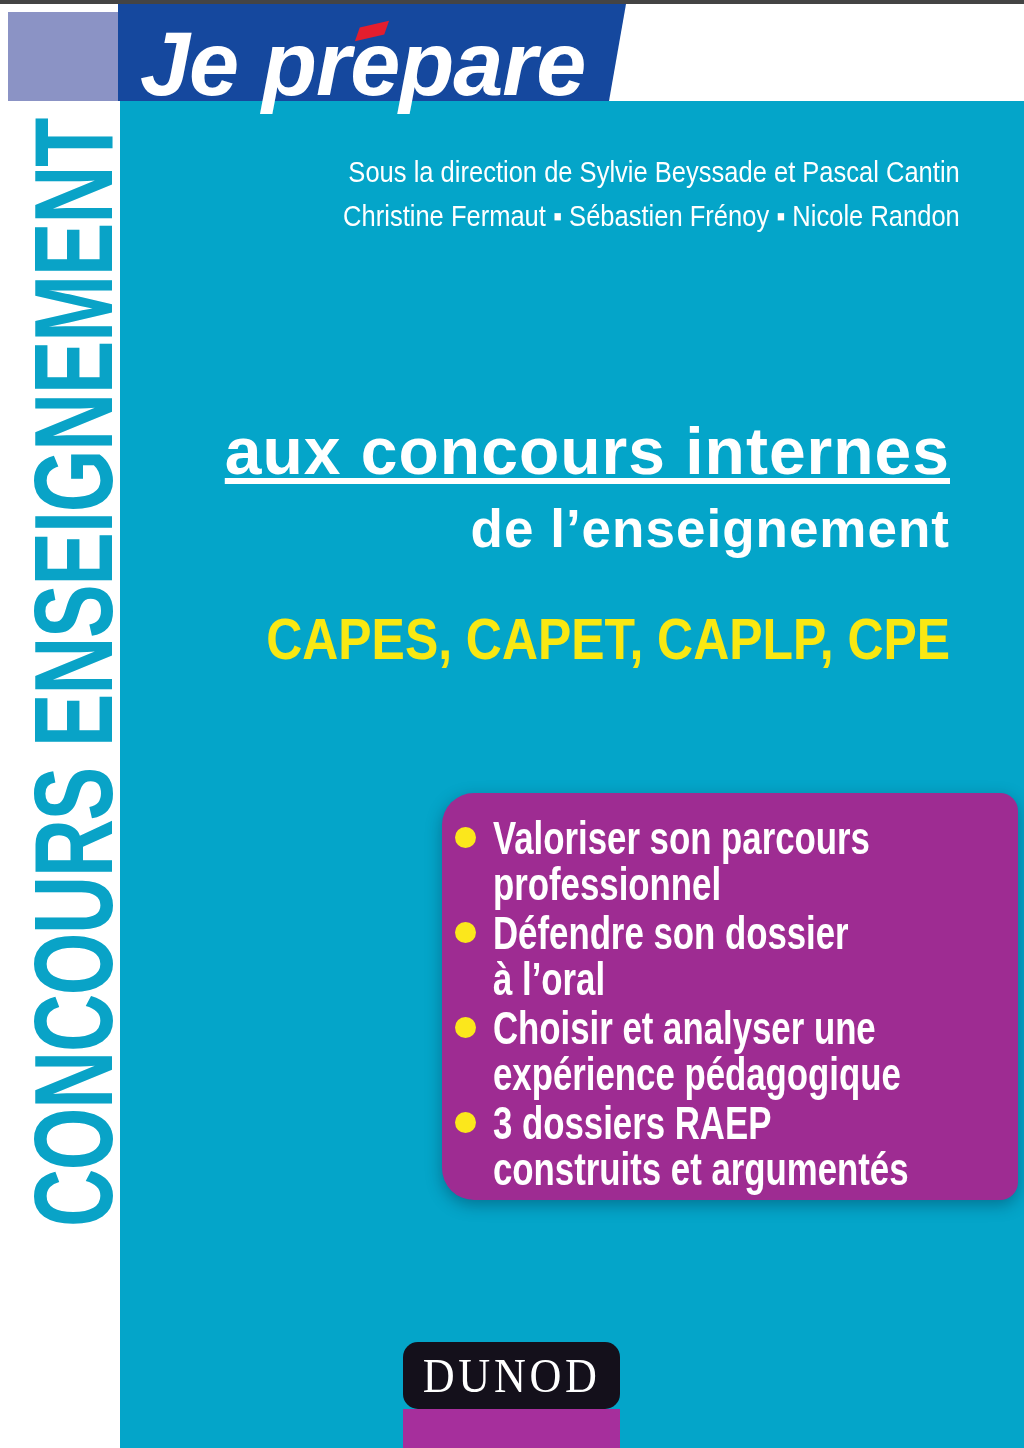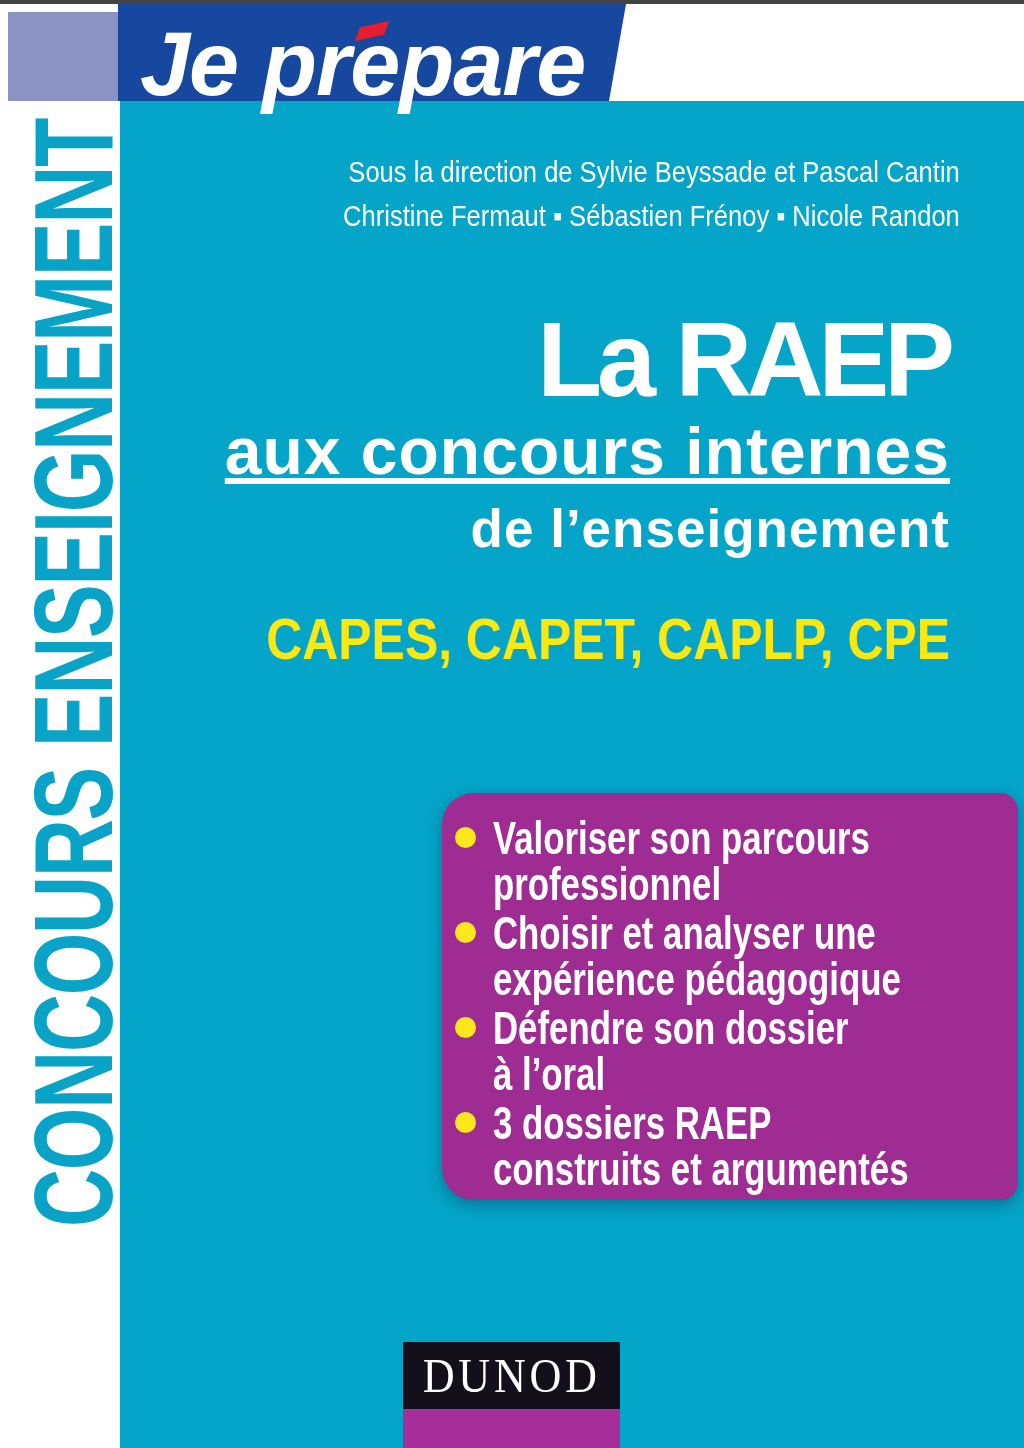--- a/index.html
+++ b/index.html
@@ -65,21 +65,21 @@
   .spine-label {
     position:absolute; left:24px; top:1223px;
     font-size:112px; line-height:100px; font-weight:bold; color:#09a3c7;
     letter-spacing:-2px; white-space:nowrap;
     transform: rotate(-90deg) scaleX(0.72); transform-origin:0 0;
   }
   
   .publisher { position:absolute; left:403px; top:1338px; width:217px; }
   .publisher-black {
     height:67px; background:#14101b;
-    display:flex; align-items:center; justify-content:center;
+    display:flex; align-items:center; justify-content:center;border-radius:15px;
   }
   .publisher-name {
     color:#ffffff; font-family:"Liberation Serif", serif;
     font-size:48px; letter-spacing:4px; font-weight:normal; line-height:1;
     transform: scaleX(0.92); transform-origin:50% 50%;
   }
   .publisher-band { height:43px; background:#a62f9c; }
 </style>
 </head>
 <body>
@@ -94,46 +94,45 @@
 
   <div class="brand">
     <span>Je pr</span><span class="accent-wrap"><span>e</span><span class="red-accent"></span></span><span>pare</span>
   </div>
 
   <div class="authors">
     <div>Sous la direction de Sylvie Beyssade et Pascal Cantin</div>
     <div>Christine Fermaut ▪ Sébastien Frénoy ▪ Nicole Randon</div>
   </div>
 
-  <div class="title-line title-l1">La RAEP</div>
   <div class="title-line title-l2">aux concours internes</div>
   <div class="title-line title-l3">de l’enseignement</div>
 
   <div class="subtitle">CAPES, CAPET, CAPLP, CPE</div>
 
   <div class="benefits-box">
     <div class="benefit-item">
       <span class="bullet-dot"></span>
       <div class="benefit-text">
         <span>Valoriser son parcours</span><br>
         <span>professionnel</span>
       </div>
     </div>
     <div class="benefit-item">
       <span class="bullet-dot"></span>
       <div class="benefit-text">
-        <span>Choisir et analyser une</span><br>
-        <span>expérience pédagogique</span>
+        <span>Défendre son dossier</span><br>
+        <span>à l’oral</span>
       </div>
     </div>
     <div class="benefit-item">
       <span class="bullet-dot"></span>
       <div class="benefit-text">
-        <span>Défendre son dossier</span><br>
-        <span>à l’oral</span>
+        <span>Choisir et analyser une</span><br>
+        <span>expérience pédagogique</span>
       </div>
     </div>
     <div class="benefit-item">
       <span class="bullet-dot"></span>
       <div class="benefit-text">
         <span>3 dossiers RAEP</span><br>
         <span>construits et argumentés</span>
       </div>
     </div>
   </div>

